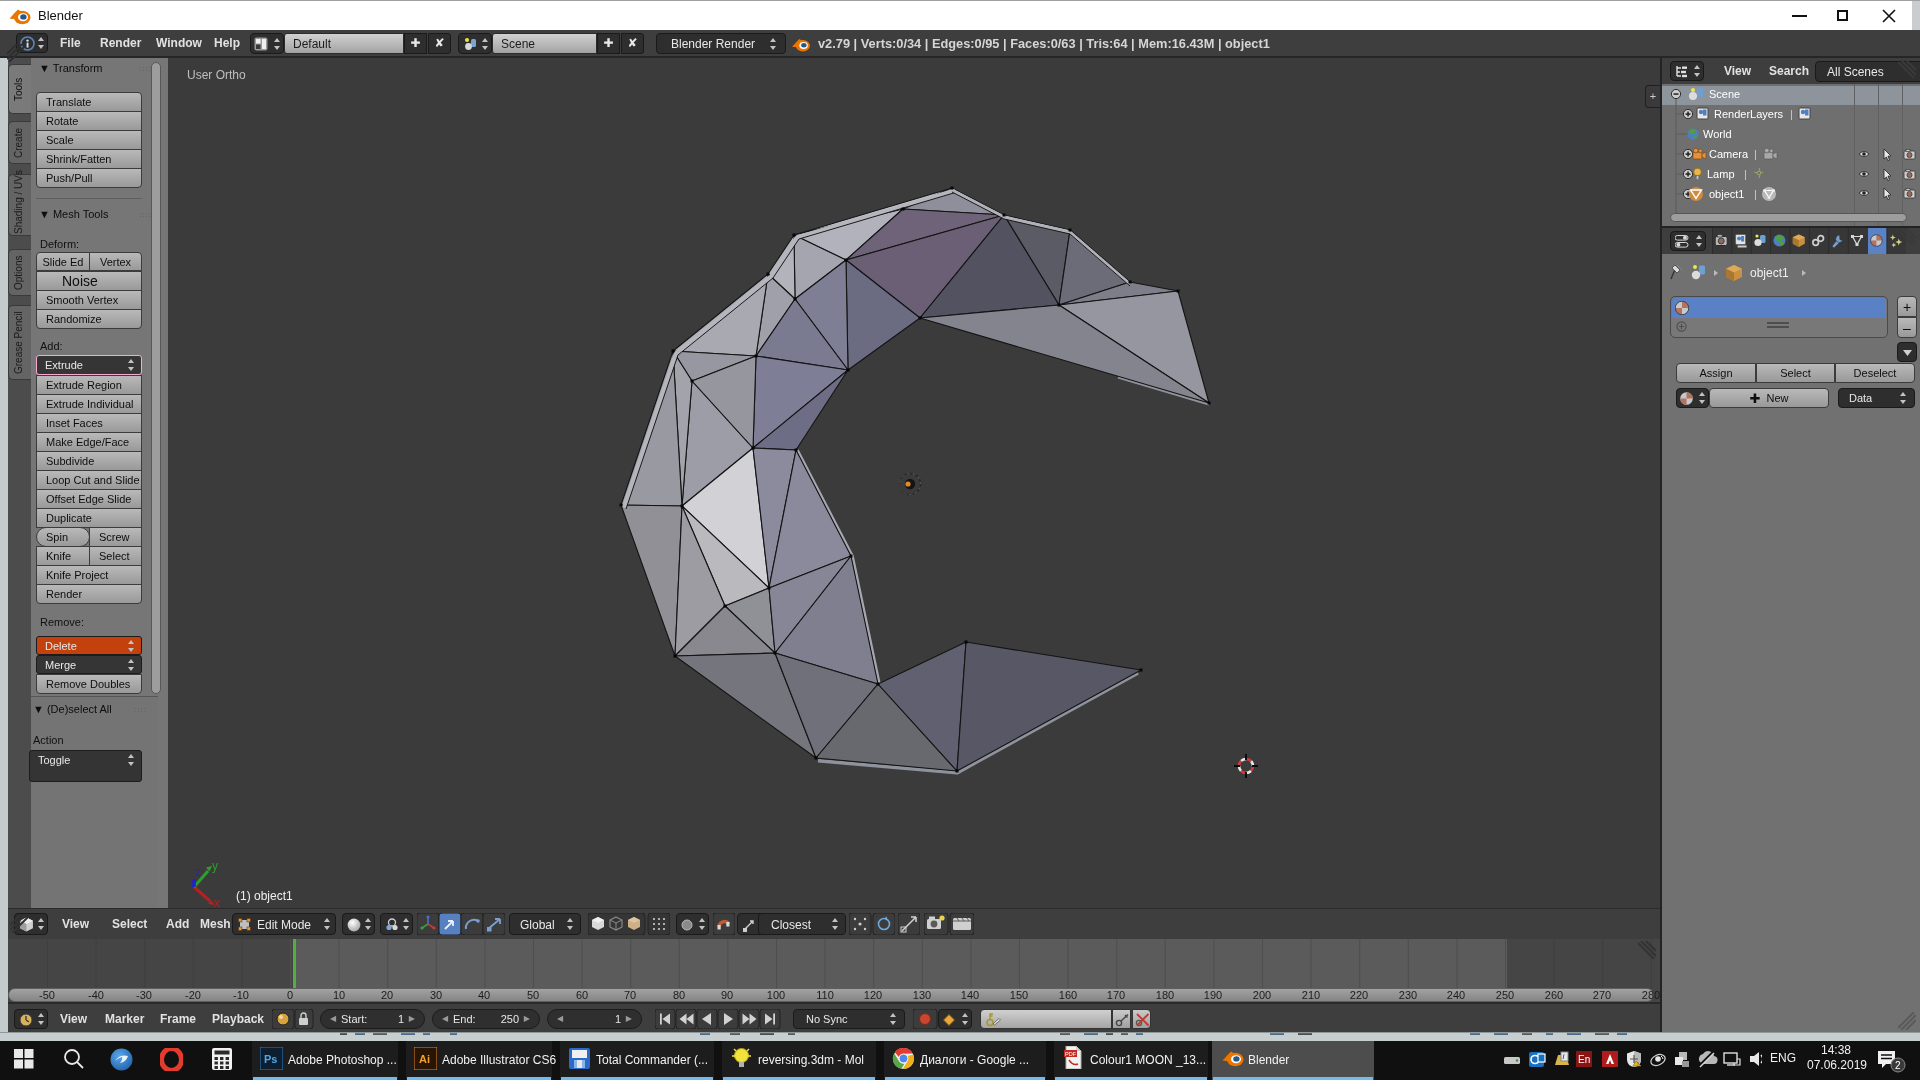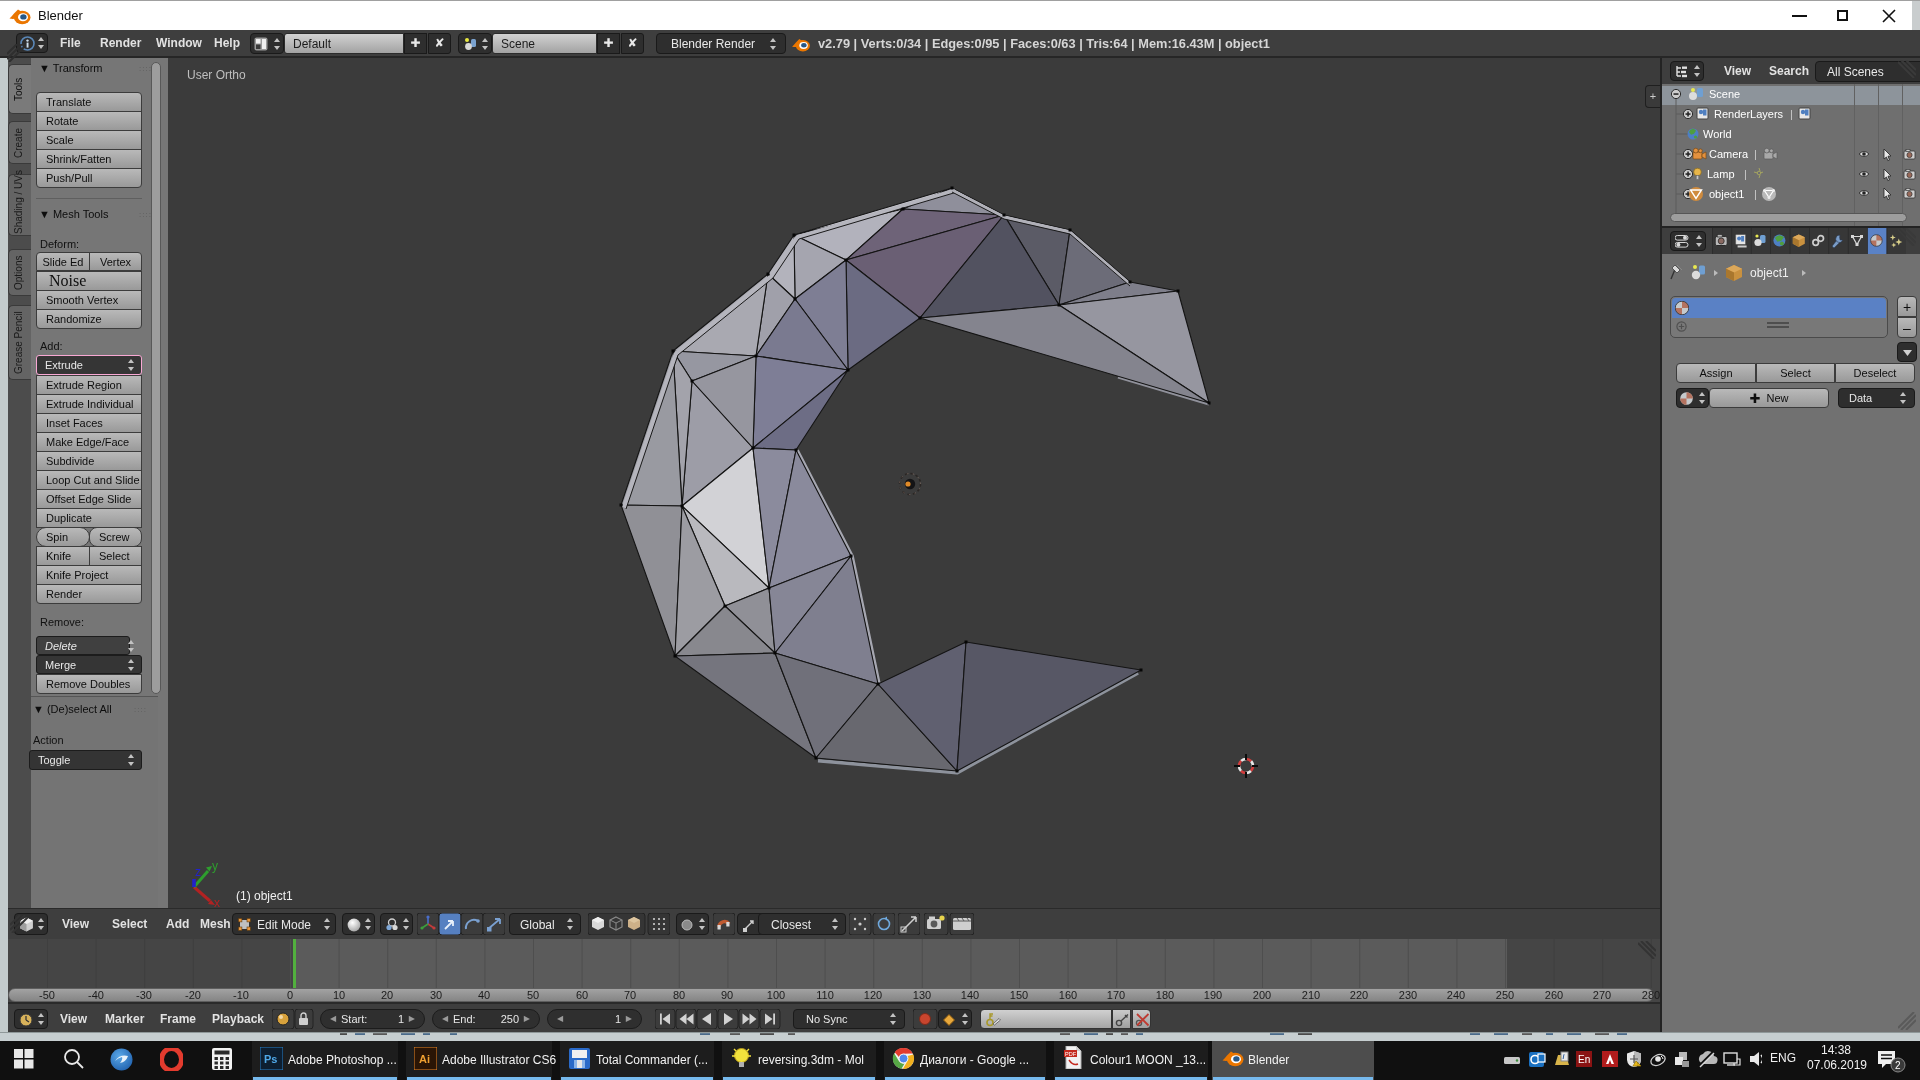--- a/index.html
+++ b/index.html
@@ -107,48 +107,48 @@
 <div class="lbtn abs" style="left:5px;top:53px;width:106px;height:20px;border-radius:0;font-size:11px;justify-content:flex-start;padding-left:9px;">Rotate</div>
 <div class="lbtn abs" style="left:5px;top:72px;width:106px;height:20px;border-radius:0;font-size:11px;justify-content:flex-start;padding-left:9px;">Scale</div>
 <div class="lbtn abs" style="left:5px;top:91px;width:106px;height:20px;border-radius:0;font-size:11px;justify-content:flex-start;padding-left:9px;">Shrink/Fatten</div>
 <div class="lbtn abs" style="left:5px;top:110px;width:106px;height:20px;border-radius:0 0 4px 4px;font-size:11px;justify-content:flex-start;padding-left:9px;">Push/Pull</div>
 <div class="abs" style="left:5px;top:140px;width:106px;height:1px;background:#5f5f5f;"></div>
 <div class="abs" style="left:8px;top:150px;color:#0d0d0d;font-size:11px;">▼ Mesh Tools</div>
 <div class="abs" style="left:108px;top:152px;color:#5a5a5a;font-size:8px;letter-spacing:1px;">::::</div>
 <div class="abs" style="left:9px;top:180px;color:#111;font-size:11px;">Deform:</div>
 <div class="lbtn abs" style="left:5px;top:194px;width:54px;height:19px;border-radius:4px 0 0 0;font-size:11px;">Slide Ed</div>
 <div class="lbtn abs" style="left:58px;top:194px;width:53px;height:19px;border-radius:0 4px 0 0;font-size:11px;">Vertex</div>
-<div class="lbtn abs" style="left:5px;top:213px;width:106px;height:20px;border-radius:0;font-size:16px;justify-content:flex-start;padding-left:12px;font-family:Liberation Serif, serif;">Noise</div>
+<div class="lbtn abs" style="left:5px;top:213px;width:106px;height:20px;border-radius:0;font-size:14px;justify-content:flex-start;padding-left:25px;">Noise</div>
 <div class="lbtn abs" style="left:5px;top:232px;width:106px;height:20px;border-radius:0;font-size:11px;justify-content:flex-start;padding-left:9px;">Smooth Vertex</div>
 <div class="lbtn abs" style="left:5px;top:251px;width:106px;height:20px;border-radius:0 0 4px 4px;font-size:11px;justify-content:flex-start;padding-left:9px;">Randomize</div>
 <div class="abs" style="left:9px;top:282px;color:#111;font-size:11px;">Add:</div>
 <div class="abs" style="left:5px;top:297px;width:106px;height:20px;background:#353535;border:1px solid #f9a8d4;border-radius:3px;color:#e8e8e8;font-size:11px;padding:3px 0 0 8px;">Extrude<div class="updn abs" style="left:90px;top:3px;"></div></div>
 <div class="lbtn abs" style="left:5px;top:317px;width:106px;height:20px;border-radius:0;font-size:11px;justify-content:flex-start;padding-left:9px;">Extrude Region</div>
 <div class="lbtn abs" style="left:5px;top:336px;width:106px;height:20px;border-radius:0;font-size:11px;justify-content:flex-start;padding-left:9px;">Extrude Individual</div>
 <div class="lbtn abs" style="left:5px;top:355px;width:106px;height:20px;border-radius:0;font-size:11px;justify-content:flex-start;padding-left:9px;">Inset Faces</div>
 <div class="lbtn abs" style="left:5px;top:374px;width:106px;height:20px;border-radius:0;font-size:11px;justify-content:flex-start;padding-left:9px;">Make Edge/Face</div>
 <div class="lbtn abs" style="left:5px;top:393px;width:106px;height:20px;border-radius:0;font-size:11px;justify-content:flex-start;padding-left:9px;">Subdivide</div>
 <div class="lbtn abs" style="left:5px;top:412px;width:106px;height:20px;border-radius:0;font-size:11px;justify-content:flex-start;padding-left:9px;">Loop Cut and Slide</div>
 <div class="lbtn abs" style="left:5px;top:431px;width:106px;height:20px;border-radius:0;font-size:11px;justify-content:flex-start;padding-left:9px;">Offset Edge Slide</div>
 <div class="lbtn abs" style="left:5px;top:450px;width:106px;height:20px;border-radius:0;font-size:11px;justify-content:flex-start;padding-left:9px;">Duplicate</div>
 <div class="lbtn abs" style="left:5px;top:469px;width:54px;height:20px;border-radius:10px;font-size:11px;justify-content:flex-start;padding-left:9px;">Spin</div>
-<div class="lbtn abs" style="left:58px;top:469px;width:53px;height:20px;border-radius:8px;font-size:11px;justify-content:flex-start;padding-left:9px;">Screw</div>
+<div class="lbtn abs" style="left:58px;top:469px;width:53px;height:20px;border-radius:0;font-size:11px;justify-content:flex-start;padding-left:9px;">Screw</div>
 <div class="lbtn abs" style="left:5px;top:488px;width:54px;height:20px;border-radius:0;font-size:11px;justify-content:flex-start;padding-left:9px;">Knife</div>
 <div class="lbtn abs" style="left:58px;top:488px;width:53px;height:20px;border-radius:0;font-size:11px;justify-content:flex-start;padding-left:9px;">Select</div>
 <div class="lbtn abs" style="left:5px;top:507px;width:106px;height:20px;border-radius:0;font-size:11px;justify-content:flex-start;padding-left:9px;">Knife Project</div>
 <div class="lbtn abs" style="left:5px;top:526px;width:106px;height:20px;border-radius:0 0 4px 4px;font-size:11px;justify-content:flex-start;padding-left:9px;">Render</div>
 <div class="abs" style="left:9px;top:558px;color:#111;font-size:11px;">Remove:</div>
-<div class="abs" style="left:5px;top:578px;width:94px;height:19px;background:#404040;border:1px solid #1c1c1c;border-radius:3px;color:#e8e8e8;font-size:11px;padding:3px 0 0 8px;font-style:italic;">Delete<div class="updn abs" style="left:90px;top:3px;"></div></div>
+<div class="abs" style="left:5px;top:578px;width:106px;height:19px;background:#c2410c;border:1px solid #1c1c1c;border-radius:3px;color:#e8e8e8;font-size:11px;padding:3px 0 0 8px;">Delete<div class="updn abs" style="left:90px;top:3px;"></div></div>
 <div class="abs" style="left:5px;top:597px;width:106px;height:19px;background:#353535;border:1px solid #1c1c1c;border-radius:3px;color:#e8e8e8;font-size:11px;padding:3px 0 0 8px;">Merge<div class="updn abs" style="left:90px;top:3px;"></div></div>
 <div class="lbtn abs" style="left:5px;top:616px;width:106px;height:20px;border-radius:0 0 4px 4px;font-size:11px;justify-content:flex-start;padding-left:9px;">Remove Doubles</div>
 <div class="abs" style="left:0;top:638px;width:127px;height:212px;background:#747474;border-top:1px solid #565656;"></div>
 <div class="abs" style="left:2px;top:645px;color:#0d0d0d;font-size:11px;">▼ (De)select All</div>
 <div class="abs" style="left:103px;top:647px;color:#5a5a5a;font-size:8px;letter-spacing:1px;">::::</div>
 <div class="abs" style="left:2px;top:676px;color:#111;font-size:11px;">Action</div>
-<div class="abs" style="left:-2px;top:692px;width:113px;height:20px;background:#343434;border:1px solid #1c1c1c;border-radius:3px;color:#e8e8e8;font-size:11px;padding:3px 0 0 8px;">Toggle<div class="updn abs" style="left:97px;top:3px;"></div></div>
+<div class="abs" style="left:-2px;top:692px;width:113px;height:32px;background:#343434;border:1px solid #1c1c1c;border-radius:3px;color:#e8e8e8;font-size:11px;padding:3px 0 0 8px;">Toggle<div class="updn abs" style="left:97px;top:3px;"></div></div>
       </div>
 
     <div class="abs" style="left:143px;top:4px;width:10px;height:632px;background:#9d9d9d;border:1px solid #585858;border-radius:5px;"></div>
   </div>
 
   <div class="abs" style="left:168px;top:58px;width:1492px;height:850px;background:#3b3b3b;overflow:hidden;" id="viewport">
       <svg class="abs" style="left:0;top:0;" width="1492" height="850" viewBox="0 0 1492 850">
         <defs>
           <clipPath id="meshclip">
             <polygon points="1041,345 1010,233 962,224 902,172 836,157 784,130 626,177 600,216 505,293 453,447 507,598 648,700 789,713 973,612 798,584 710,626 683,498 628,392 680,312 752,260"></polygon>

